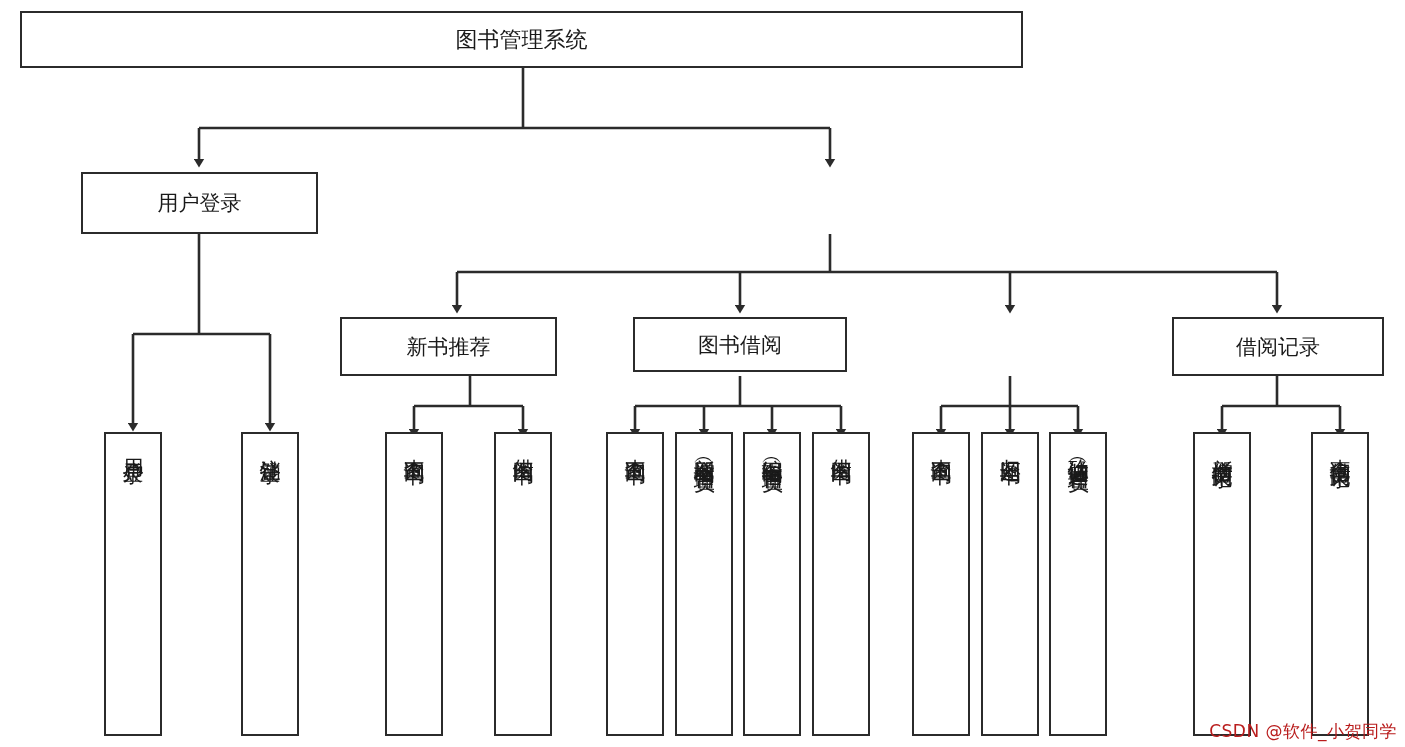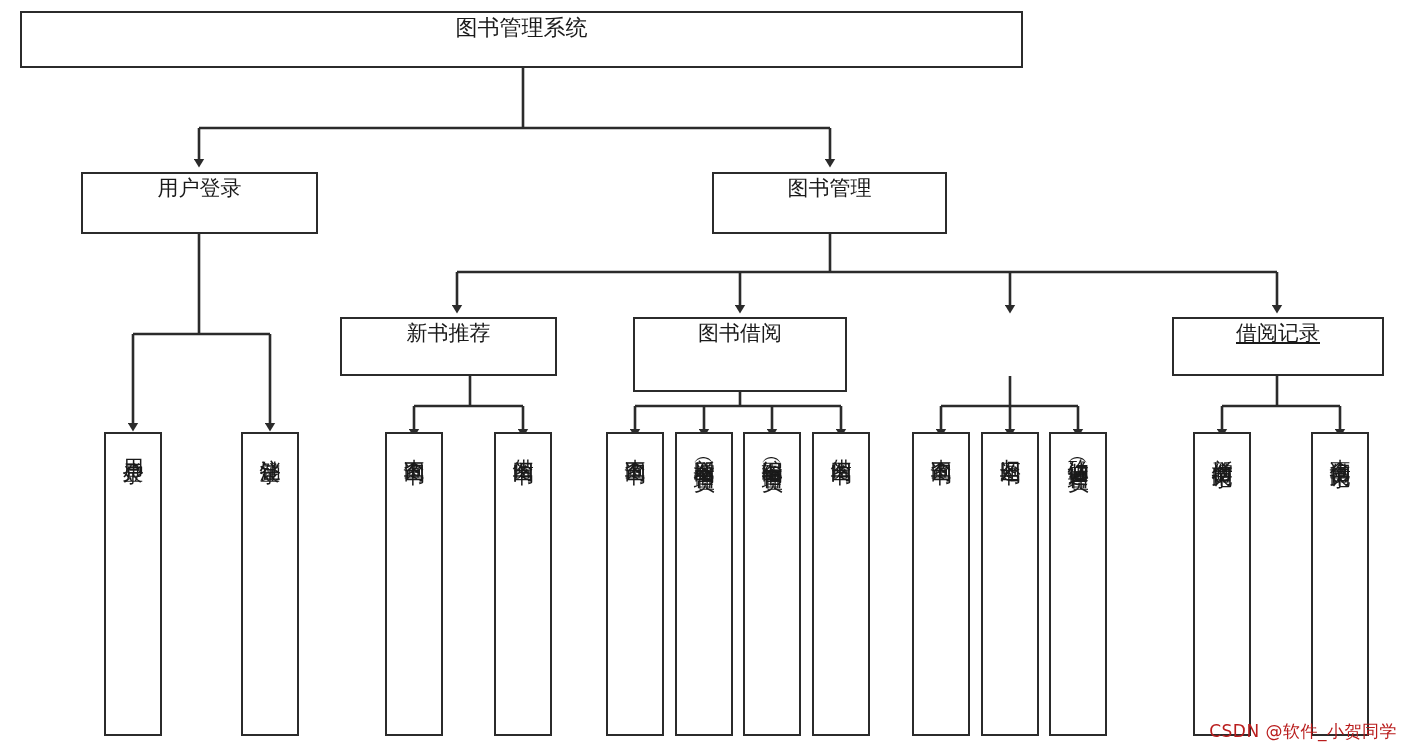--- a/index.html
+++ b/index.html
@@ -25,20 +25,21 @@
     width: 1405px;
     height: 747px;
   }
   
   .node {
     position: absolute;
     box-sizing: border-box;
     background: #ffffff;
     border: 2.5px solid #2b2b2b;
     display: flex;
+    align-items: center;
     justify-content: center;
     color: #1a1a1a;
     z-index: 3;
   }
   .node.root-node  { font-size: 22px; }
   .node.lvl1-node  { font-size: 21px; }
   .node.lvl2-node  { font-size: 21px; }
   .node.leaf-node {
     font-size: 21px;
     align-items: flex-start;
@@ -127,34 +128,31 @@
   </svg>
 
   <div class="node root-node" style="left:20px; top:11px; width:1003px; height:57px;">
     <span class="node-label">图书管理系统</span>
   </div>
 
   <div class="node lvl1-node" style="left:81px; top:172px; width:237px; height:62px;">
     <span class="node-label">用户登录</span>
   </div>
 
-  <div class="node lvl1-node" style="left:712px; top:172px; width:235px; height:62px;">
-    <span class="node-label">图书管理</span>
-  </div>
 
   <div class="node lvl2-node" style="left:340px; top:317px; width:217px; height:59px;">
     <span class="node-label">新书推荐</span>
   </div>
 
-  <div class="node lvl2-node" style="left:633px; top:317px; width:214px; height:75px;">
+  <div class="node lvl2-node" style="left:633px; top:317px; width:214px; height:55px;">
     <span class="node-label">图书借阅</span>
   </div>
 
 
-  <div class="node lvl2-node" style="left:1172px; top:317px; width:212px; height:59px;text-decoration:underline;">
+  <div class="node lvl2-node" style="left:1172px; top:317px; width:212px; height:59px;">
     <span class="node-label">借阅记录</span>
   </div>
 
   <div class="node leaf-node" style="left:104px; top:432px; width:58px; height:304px;">
     <span class="node-label">用户登录</span>
   </div>
 
   <div class="node leaf-node" style="left:241px; top:432px; width:58px; height:304px;">
     <span class="node-label">注销登录</span>
   </div>

